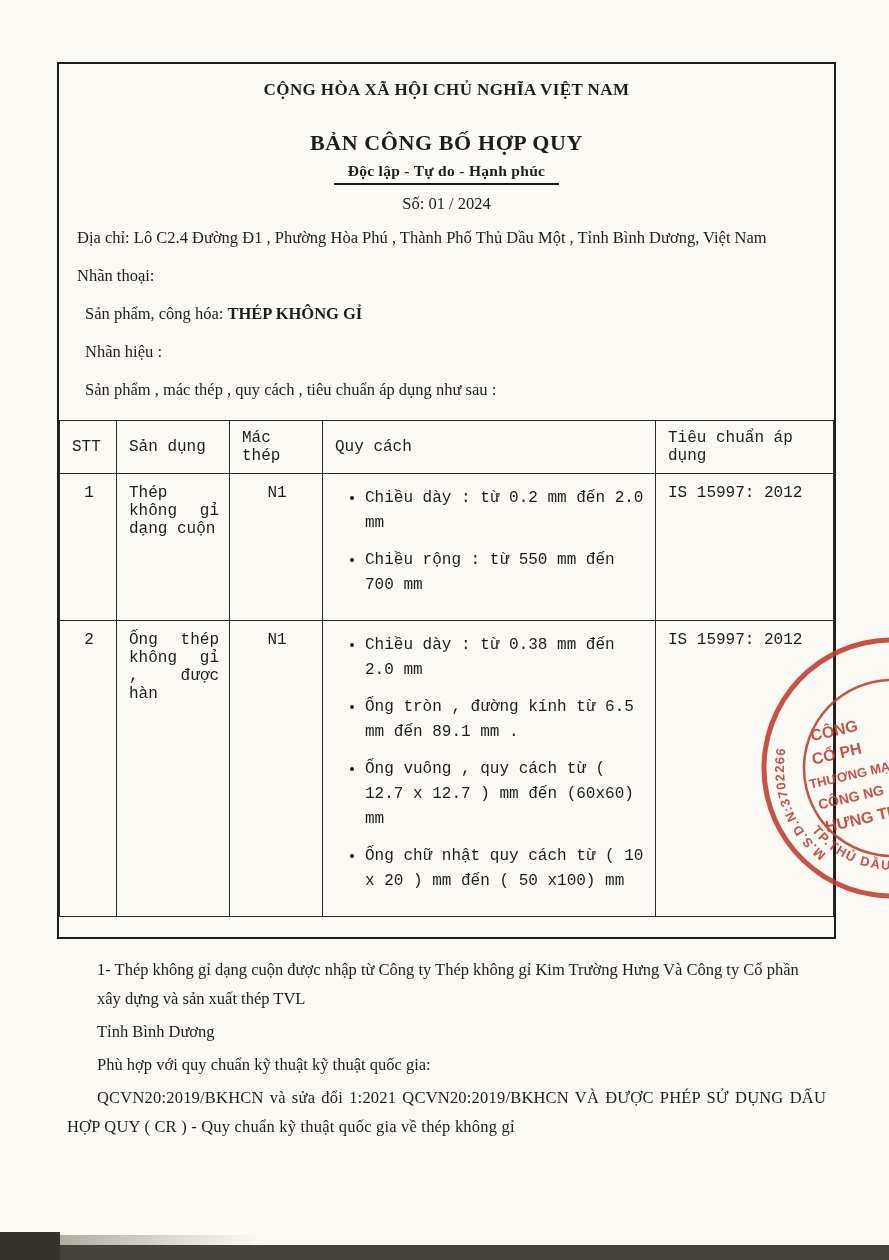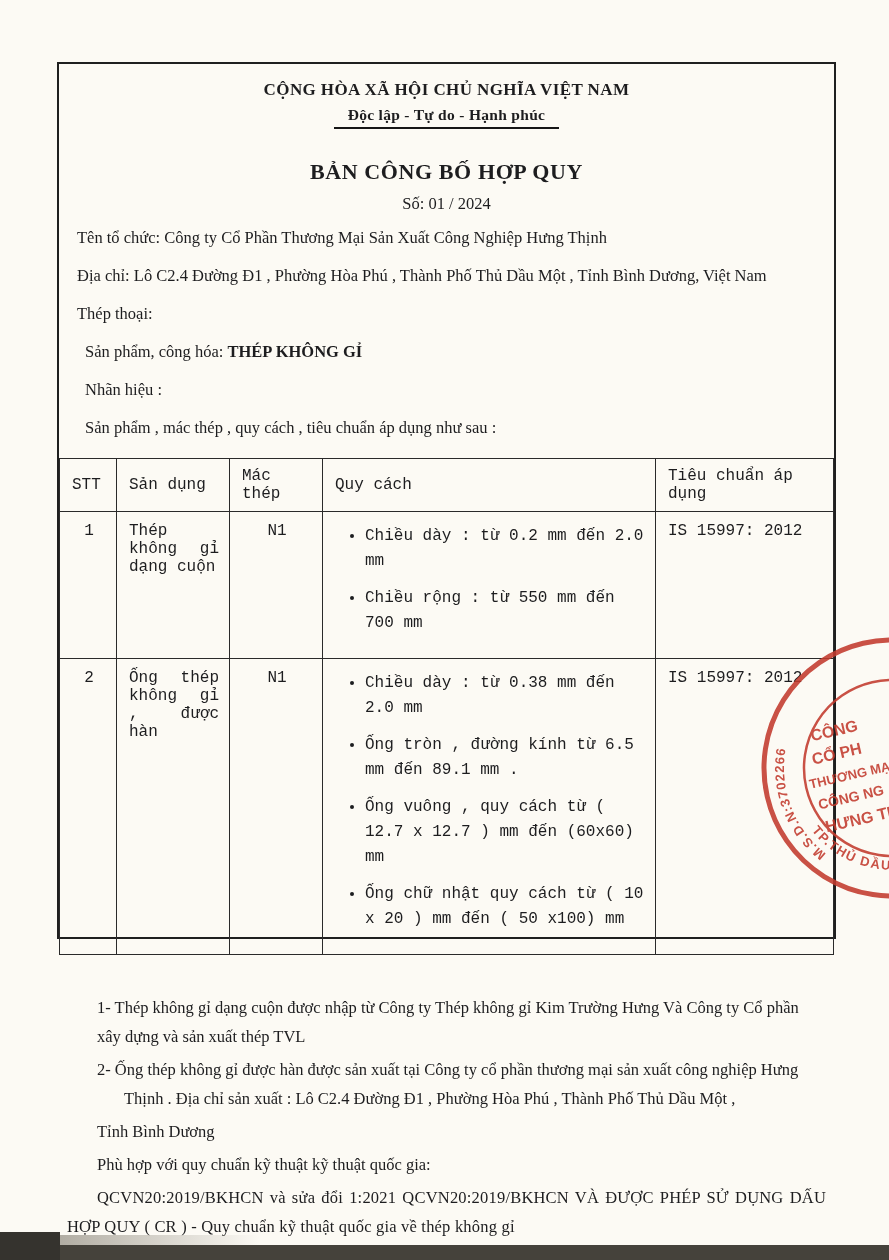--- a/index.html
+++ b/index.html
@@ -136,33 +136,32 @@
 </style>
 </head>
 <body>
 
 <div class="page">
 
   <div class="frame">
 
     <div class="center nat-line1">CỘNG HÒA XÃ HỘI CHỦ NGHĨA VIỆT NAM</div>
 
+    <div class="center doc-title">BẢN CÔNG BỐ HỢP QUY</div>
+
     <div class="center nat-line2-wrap">
       <span class="nat-line2">Độc lập - Tự do - Hạnh phúc</span>
     </div>
 
-    <div class="center doc-title">BẢN CÔNG BỐ HỢP QUY</div>
-
     <div class="center doc-number">Số: 01 / 2024</div>
 
-    <div class="para">Tên tổ chức: Công ty Cổ Phần Thương Mại Sản Xuất Công Nghiệp Hưng Thịnh</div>
 
     <div class="para">Địa chỉ: Lô C2.4 Đường Đ1 , Phường Hòa Phú , Thành Phố Thủ Dầu Một , Tỉnh Bình Dương, Việt Nam</div>
 
-    <div class="para">Thép thoại:</div>
+    <div class="para">Nhãn thoại:</div>
 
     <div class="para indented"><span>Sản phẩm, công hóa: </span><span class="bold">THÉP KHÔNG GỈ</span></div>
 
     <div class="para indented">Nhãn hiệu :</div>
 
     <div class="para indented">Sản phẩm , mác thép , quy cách , tiêu chuẩn áp dụng như sau :</div>
 
     <table class="spec">
       <colgroup>
         <col style="width:57px">
@@ -203,21 +202,20 @@
             <li>Ống chữ nhật quy cách từ ( 10 x 20 ) mm đến ( 50 x100) mm</li>
           </ul>
         </td>
         <td>IS 15997: 2012</td>
       </tr>
     </tbody>
       </table>
 
     <div class="notes">
       <div class="note">1-  Thép không gỉ dạng cuộn được nhập từ Công ty Thép không gỉ Kim Trường Hưng Và Công ty Cổ phần xây dựng và sản xuất thép TVL</div>
-      <div class="note hanging">2-  Ống thép không gỉ được hàn được sản xuất tại Công ty cổ phần thương mại sản xuất công nghiệp Hưng Thịnh . Địa chỉ sản xuất : Lô C2.4 Đường Đ1 , Phường Hòa Phú , Thành Phố Thủ Dầu Một ,</div>
       <div class="note plain">Tỉnh Bình Dương</div>
       <div class="note plain">Phù hợp với quy chuẩn kỹ thuật kỹ thuật quốc gia:</div>
       <div class="note final">QCVN20:2019/BKHCN  và  sửa  đổi  1:2021  QCVN20:2019/BKHCN  VÀ  ĐƯỢC PHÉP SỬ DỤNG DẤU HỢP QUY ( CR ) -  Quy chuẩn kỹ thuật quốc gia về thép không gỉ</div>
     </div>
 
   </div>
 
   <div class="stamp">
     <svg width="280" height="280" viewBox="0 0 280 280">
       <defs>

